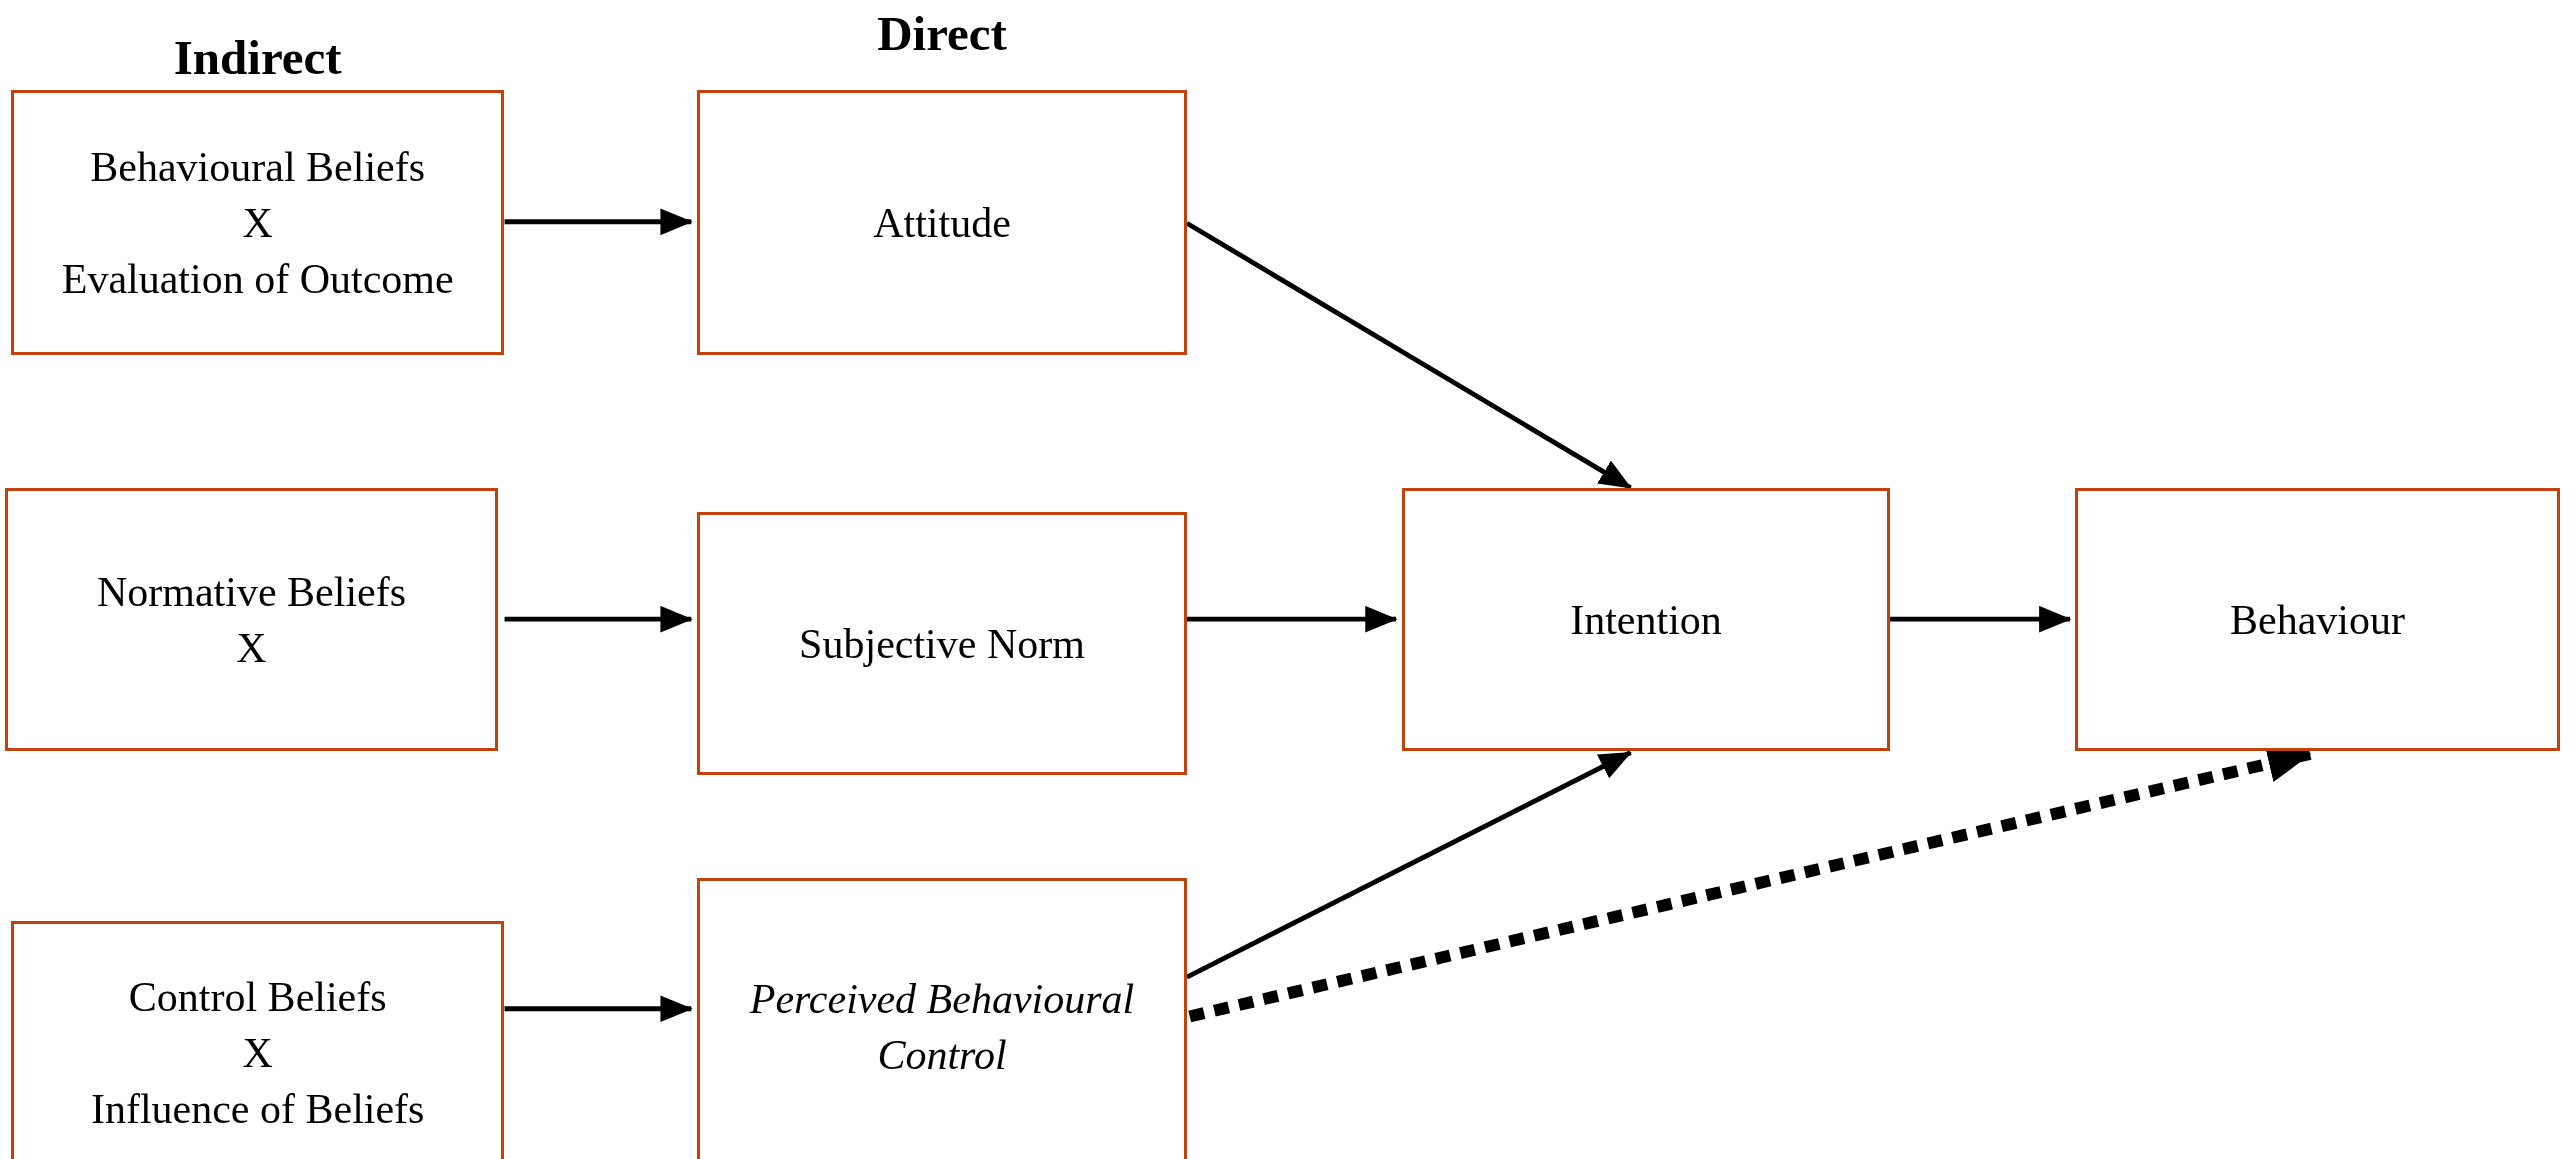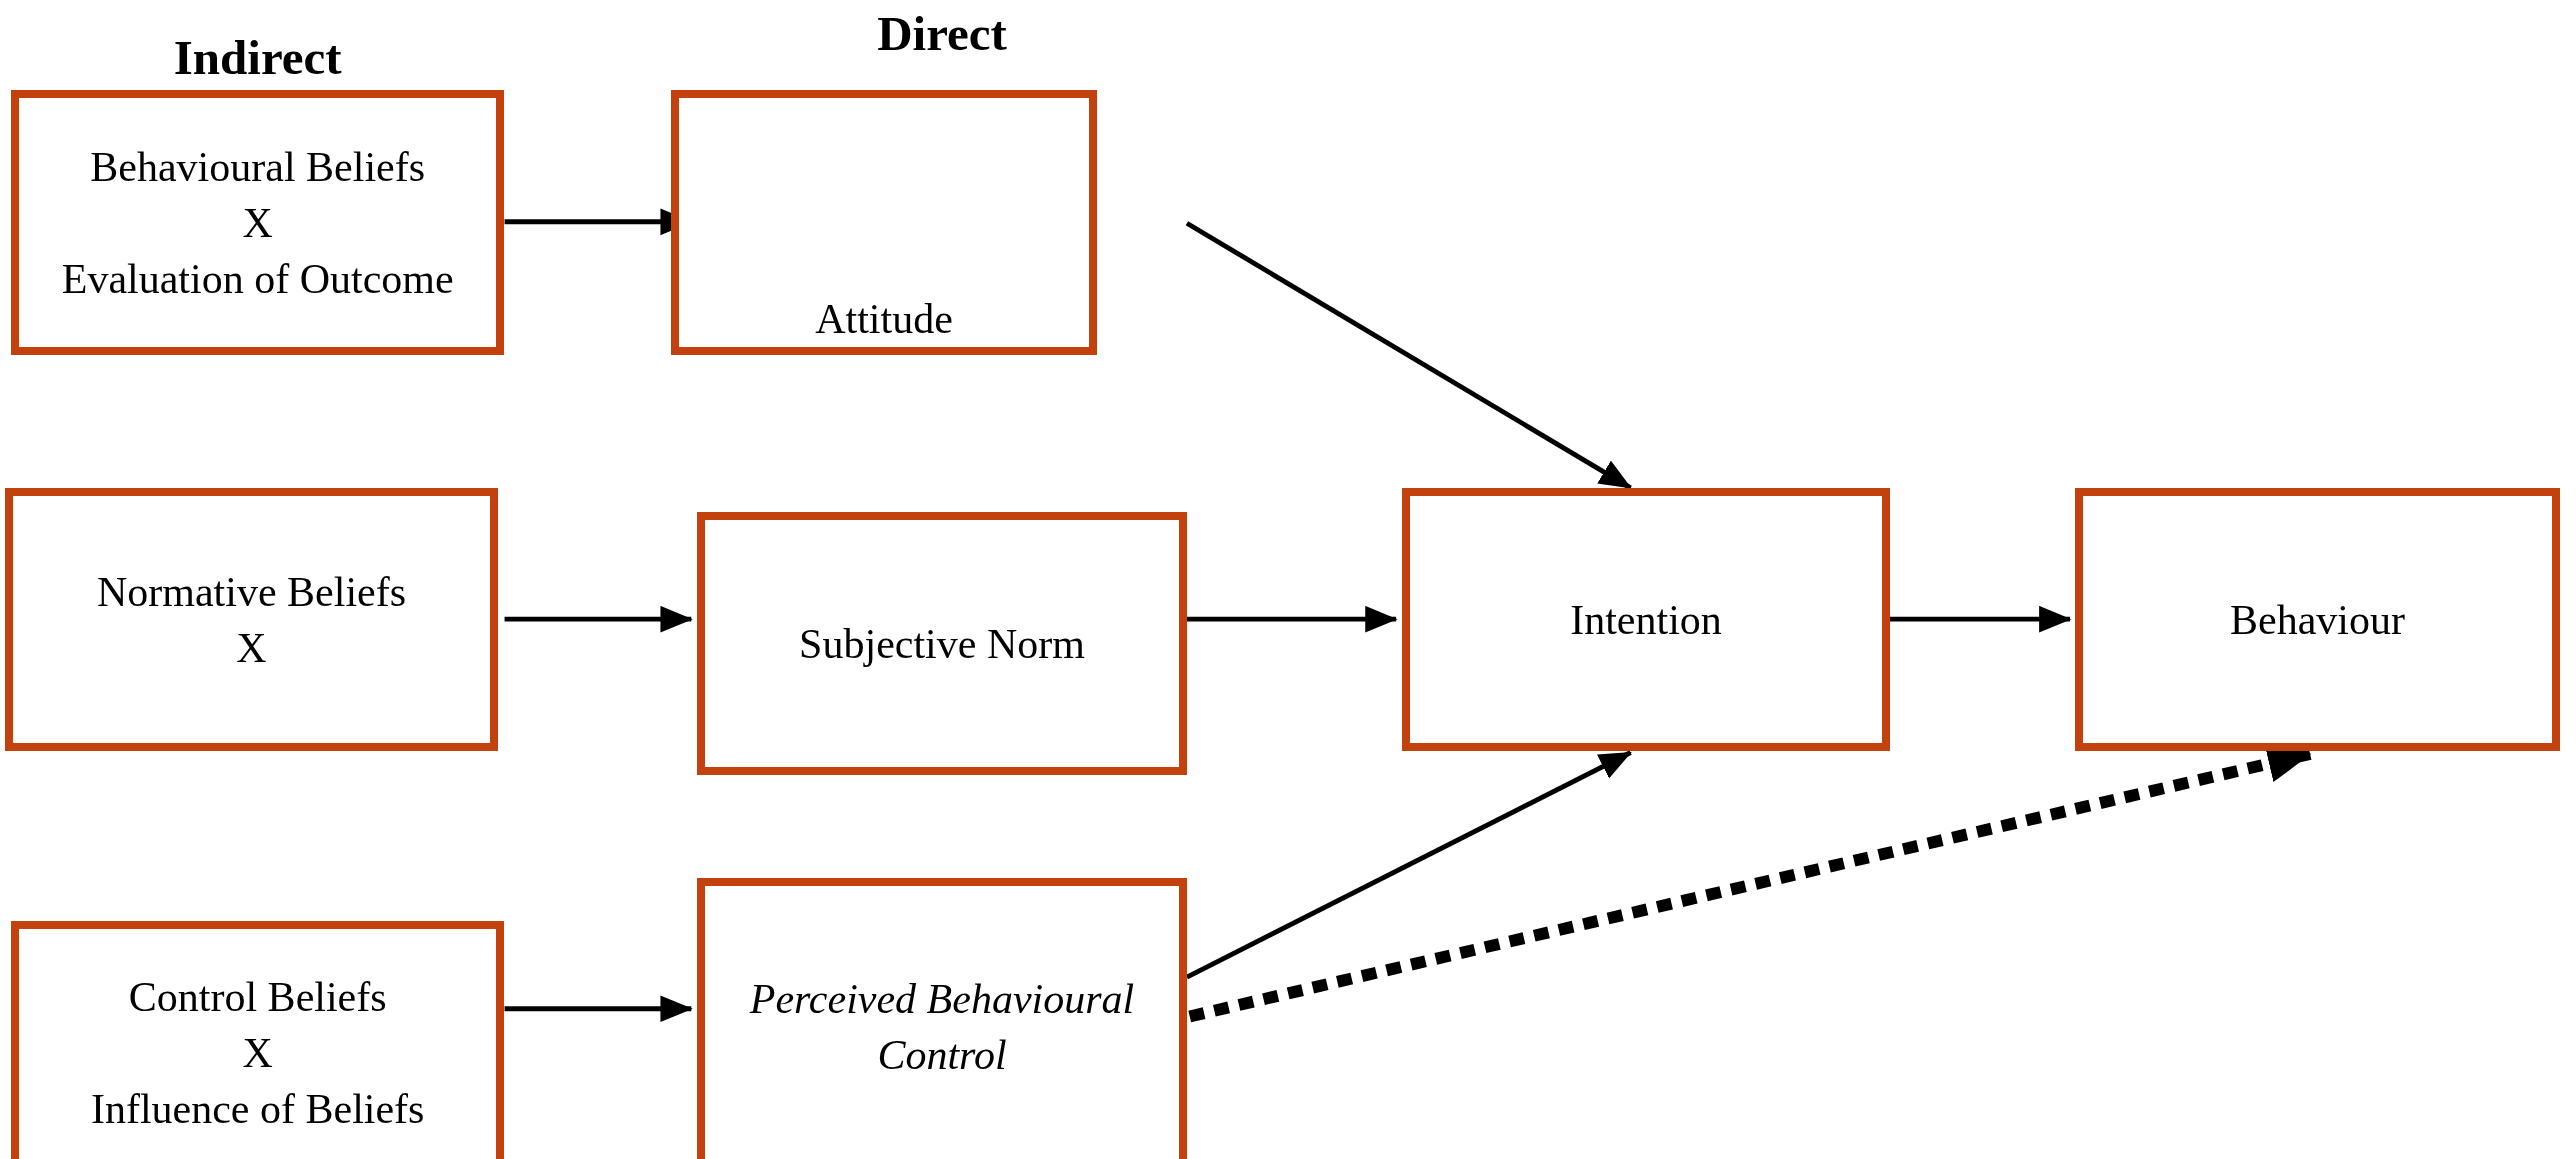--- a/index.html
+++ b/index.html
@@ -17,21 +17,21 @@
     top: 4.2px;
     font-size: 49px;
     font-weight: bold;
     text-align: center;
     line-height: 59px;
     letter-spacing: 0px;
   }
   .node {
     position: absolute;
     box-sizing: border-box;
-    border: 8px solid #c2410c;
+    border: 3px solid #c2410c;
     background: #ffffff;
     display: flex;
     flex-direction: column;
     align-items: center;
     justify-content: center;
     text-align: center;
     font-size: 42px;
     line-height: 56px;
   }
   .node span { display: block; white-space: nowrap; }
@@ -79,21 +79,21 @@
   <div class="node" style="left:5px; top:488px; width:493px; height:263px;">
     <span>Normative Beliefs</span>
     <span>X</span>
   </div>
   <div class="node" style="left:11.2px; top:878px; width:493px; height:263px;margin-top:43px;">
     <span>Control Beliefs</span>
     <span>X</span>
     <span>Influence of Beliefs</span>
   </div>
 
-  <div class="node" style="left:671px; top:90px; width:426px; height:265px;justify-content:flex-end;">
+  <div class="node" style="left:697px; top:90px; width:490px; height:265px;">
     <span>Attitude</span>
   </div>
   <div class="node" style="left:697px; top:512px; width:490px; height:263px;">
     <span>Subjective Norm</span>
   </div>
   <div class="node" style="left:697px; top:878px; width:490px; height:297px;font-style:italic;">
     <span>Perceived Behavioural</span>
     <span>Control</span>
   </div>
 

